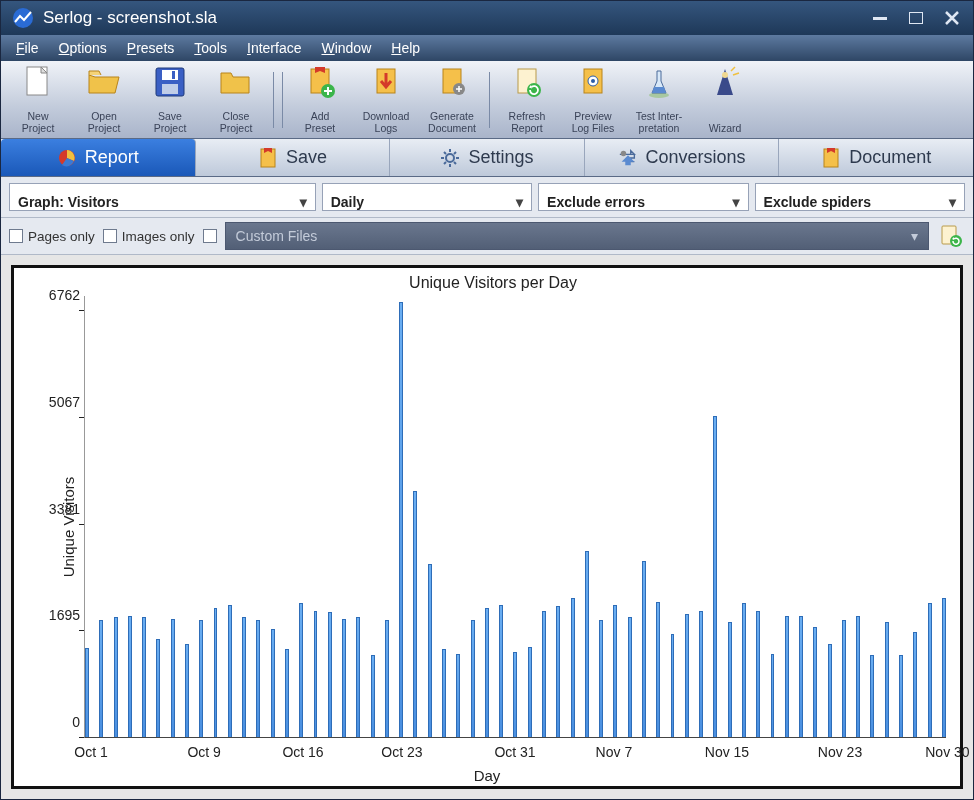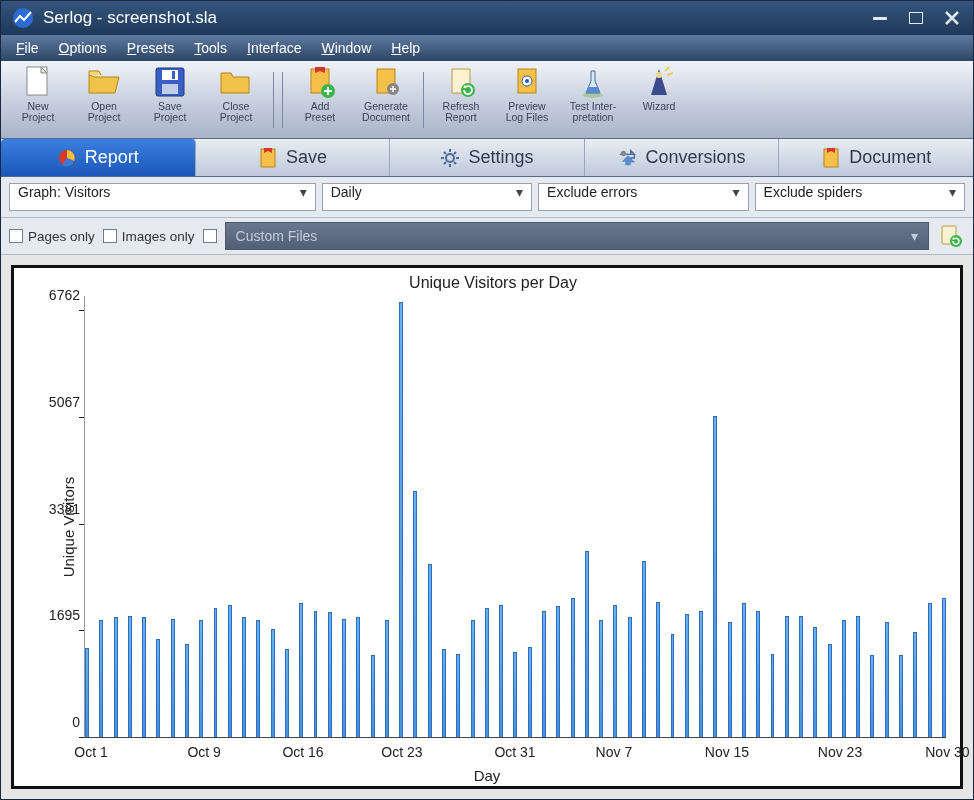--- a/index.html
+++ b/index.html
@@ -13,37 +13,37 @@
 .titlebar .winbtns { display: flex; gap: 14px; }
 .titlebar .winbtn { width: 22px; height: 16px; display: flex; align-items: center; justify-content: center; color: #dfe7f3; font-weight: bold; cursor: pointer; }
 
 
 .menubar { height: 26px; background: linear-gradient(#5d7aa0, #2e4665); display: flex; align-items: center; padding: 0 6px; gap: 2px; }
 .menubar .menuitem { color: #fff; padding: 3px 9px; font-size: 14px; cursor: pointer; }
 .menubar .menuitem:first-letter { text-decoration: underline; }
 
 
 .toolbar { height: 78px; background: linear-gradient(#f0f3f8, #c2cbdb 60%, #a9b4ca); display: flex; align-items: center; padding: 0 4px; border-bottom: 1px solid #5a6a86; }
-.toolbtn { display: flex; flex-direction: column; align-items: center; justify-content: flex-start; width: 66px; height: 70px; cursor: pointer; border-radius: 3px; }
+.toolbtn { display: flex; flex-direction: column; align-items: center; justify-content: space-between; width: 66px; height: 70px; cursor: pointer; border-radius: 3px; }
 .toolbtn .ticon { width: 34px; height: 34px; display: flex; align-items: center; justify-content: center; margin-bottom: 2px; }
 .toolbtn .tlabel { font-size: 10.5px; color: #3a4358; text-align: center; line-height: 1.1; white-space: pre-line; }
 .toolbar .sep { width: 1px; height: 56px; background: #7a8aa6; margin: 0 4px; }
 .toolbar .spacer { flex: 1; }
 .profile-box { background: #fff; border: 1px solid #98a3ba; color: #222; font-size: 19px; padding: 8px 14px; margin-right: 6px; }
 
 
 .tabbar { height: 38px; background: linear-gradient(#e8edf4, #bec9da); display: flex; border-bottom: 1px solid #5a6a86; }
 .tab { flex: 1; display: flex; align-items: center; justify-content: center; gap: 8px; border-right: 1px solid #99a6bc; font-size: 18px; color: #2e3a4e; cursor: pointer; }
 .tab:last-child { border-right: none; }
 .tab.active { background: linear-gradient(#3b7fe0, #1a58b8); color: #fff; border-radius: 4px 4px 0 0; }
 .tab .tabicon { width: 20px; height: 20px; display: flex; align-items: center; justify-content: center; }
 
 
 .filters { display: flex; gap: 6px; padding: 6px 8px; background: #e5e9f0; border-bottom: 1px solid #b0b9c8; }
-.dropdown { flex: 1; background: #fff; border: 1px solid #97a2b7; height: 28px; display: flex; align-items: flex-start; padding: 0 8px; font-size: 14px; color: #222; cursor: pointer; position: relative; }
+.dropdown { flex: 1; background: #fff; border: 1px solid #97a2b7; height: 28px; display: flex; align-items: flex-end; padding: 0 8px; font-size: 14px; color: #222; cursor: pointer; position: relative; font-weight: bold; }
 .dropdown .caret { margin-left: auto; color: #444; }
 .dropdown.first { flex: 1.5; }
 
 
 .filters2 { display: flex; align-items: center; gap: 8px; padding: 4px 8px; background: #e5e9f0; border-bottom: 1px solid #b0b9c8; }
 .chkitem { display: flex; align-items: center; gap: 5px; font-size: 13.5px; color: #333; cursor: pointer; }
 .chkbox { width: 14px; height: 14px; border: 1px solid #6e7a8e; background: #fff; }
 .custom-files { flex: 1; background: linear-gradient(#6a778e, #525f76); border: 1px solid #4c5870; height: 28px; display: flex; align-items: center; padding: 0 10px; color: #c3cbd9; font-size: 14px; }
 .custom-files .caret { margin-left: auto; }
 .refresh-small { width: 28px; height: 28px; display: flex; align-items: center; justify-content: center; cursor: pointer; }
@@ -151,20 +151,30 @@
         <div class="ticon">
           <svg width="30" height="34" viewBox="0 0 30 34">
             <rect x="6" y="4" width="18" height="24" fill="#f5c04a" stroke="#b8841a"></rect>
             <path d="M10 2 L20 2 L20 8 L15 6 L10 8 Z" fill="#d43a2a"></path>
             <circle cx="23" cy="26" r="7" fill="#3bb54a"></circle>
             <path d="M23 22 L23 30 M19 26 L27 26" stroke="#fff" stroke-width="2"></path>
           </svg>
         </div>
         <div class="tlabel">Add
 Preset</div>
+      </div>
+      <div class="toolbtn">
+        <div class="ticon">
+          <svg width="30" height="34" viewBox="0 0 30 34">
+            <rect x="6" y="4" width="18" height="24" fill="#f5c04a" stroke="#b8841a"></rect>
+            <path d="M15 8 L15 20 M10 16 L15 22 L20 16" stroke="#d43a2a" stroke-width="3" fill="none"></path>
+          </svg>
+        </div>
+        <div class="tlabel">Download
+Logs</div>
       </div>
       <div class="toolbtn">
         <div class="ticon">
           <svg width="30" height="34" viewBox="0 0 30 34">
             <rect x="6" y="4" width="18" height="24" fill="#f5c04a" stroke="#b8841a"></rect>
             <circle cx="22" cy="24" r="6" fill="#888"></circle>
             <path d="M22 21 L22 27 M19 24 L25 24" stroke="#fff" stroke-width="1.5"></path>
           </svg>
         </div>
         <div class="tlabel">Generate

